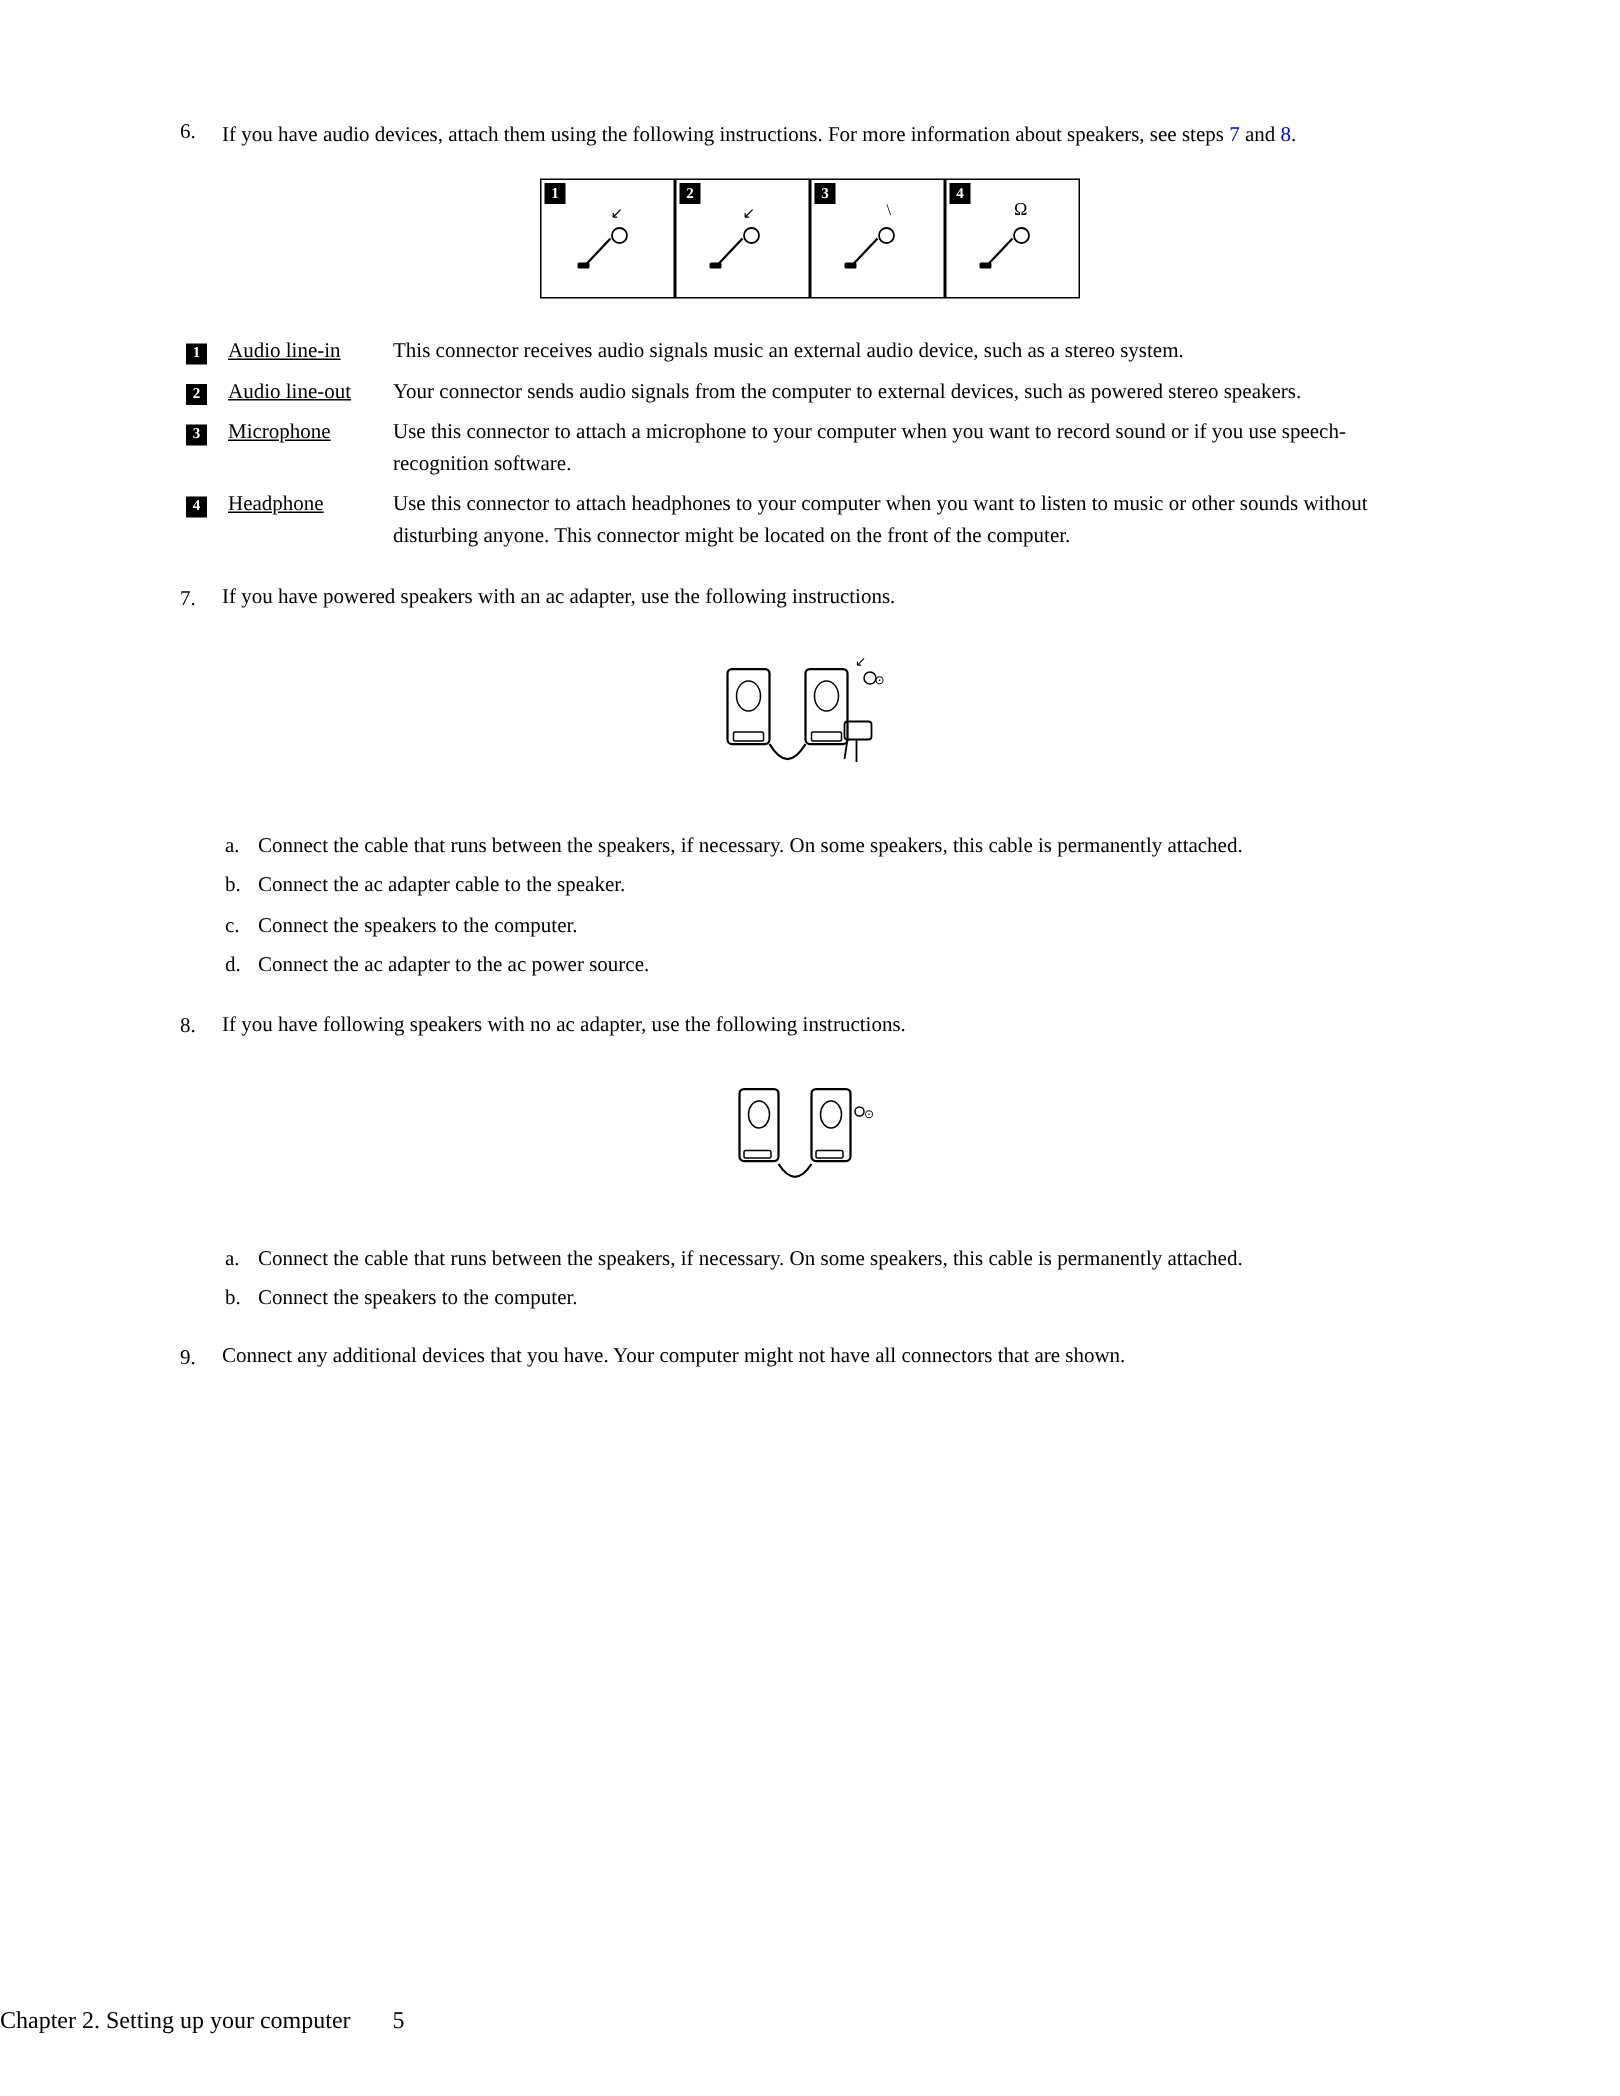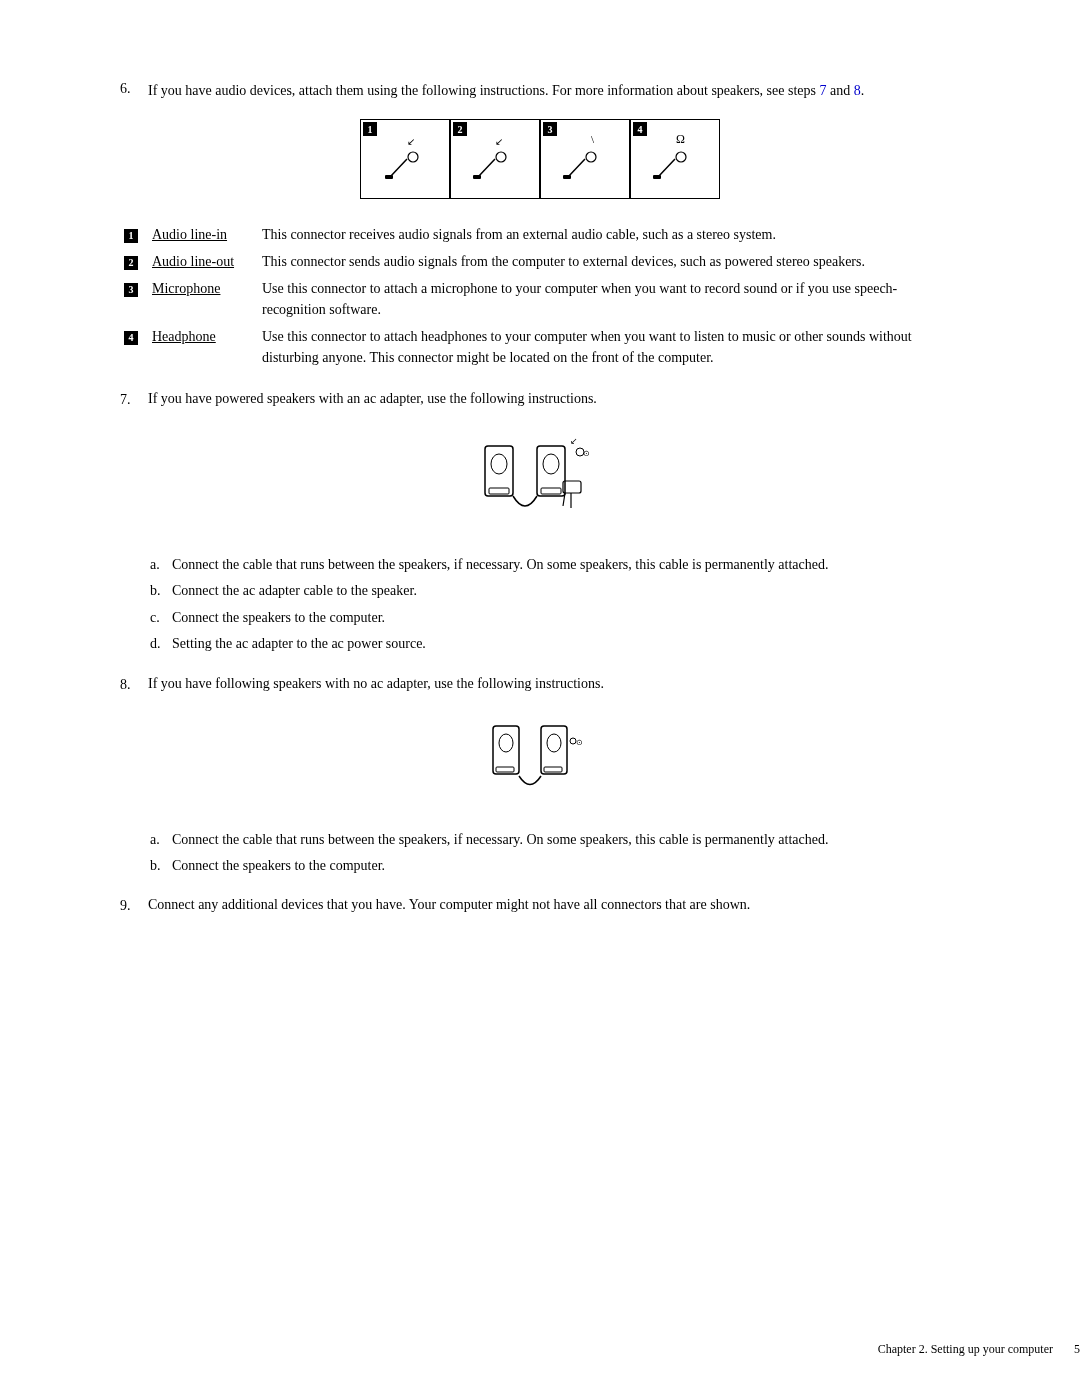--- a/index.html
+++ b/index.html
@@ -127,22 +127,22 @@
       display: flex;
       justify-content: center;
       margin: 18px 0 18px 0;
     }
 
     .footer {
       position: absolute;
       bottom: 40px;
       left: 0;
       right: 0;
-      text-align: right;
-      font-size: 12px;
+      text-align: left;
+      font-size: 16px;
       color: #000;
     }
 
     .italic { }
 
     .main-step-row {
       display: flex;
       align-items: flex-start;
       margin-bottom: 14px;
     }
@@ -224,26 +224,26 @@
           </svg>
         </div>
       </div>
     </div>
 
     <table class="description-table">
       <tbody>
         <tr>
           <td class="desc-num"><span class="desc-num-badge">1</span></td>
           <td class="desc-label">Audio line-in</td>
-          <td class="desc-text">This connector receives audio signals from an external audio cable, such as a stereo system.</td>
+          <td class="desc-text">This connector receives audio signals music an external audio device, such as a stereo system.</td>
         </tr>
         <tr>
           <td class="desc-num"><span class="desc-num-badge">2</span></td>
           <td class="desc-label">Audio line-out</td>
-          <td class="desc-text">This connector sends audio signals from the computer to external devices, such as powered stereo speakers.</td>
+          <td class="desc-text">Your connector sends audio signals from the computer to external devices, such as powered stereo speakers.</td>
         </tr>
         <tr>
           <td class="desc-num"><span class="desc-num-badge">3</span></td>
           <td class="desc-label">Microphone</td>
           <td class="desc-text">Use this connector to attach a microphone to your computer when you want to record sound or if you use speech-recognition software.</td>
         </tr>
         <tr>
           <td class="desc-num"><span class="desc-num-badge">4</span></td>
           <td class="desc-label">Headphone</td>
           <td class="desc-text">Use this connector to attach headphones to your computer when you want to listen to music or other sounds without disturbing anyone. This connector might be located on the front of the computer.</td>
@@ -293,21 +293,21 @@
       <li>
         <span class="alpha-label">b.</span>
         <span>Connect the ac adapter cable to the speaker.</span>
       </li>
       <li>
         <span class="alpha-label">c.</span>
         <span>Connect the speakers to the computer.</span>
       </li>
       <li>
         <span class="alpha-label">d.</span>
-        <span>Setting the ac adapter to the ac power source.</span>
+        <span>Connect the ac adapter to the ac power source.</span>
       </li>
     </ol>
   </div>
 
   <div class="step-item">
     <div class="main-step-row">
       <div class="step-num-col">8.</div>
       <div class="step-content-col">
         <span>
           If you have <span class="italic">following</span> speakers with no ac adapter, use the following instructions.

